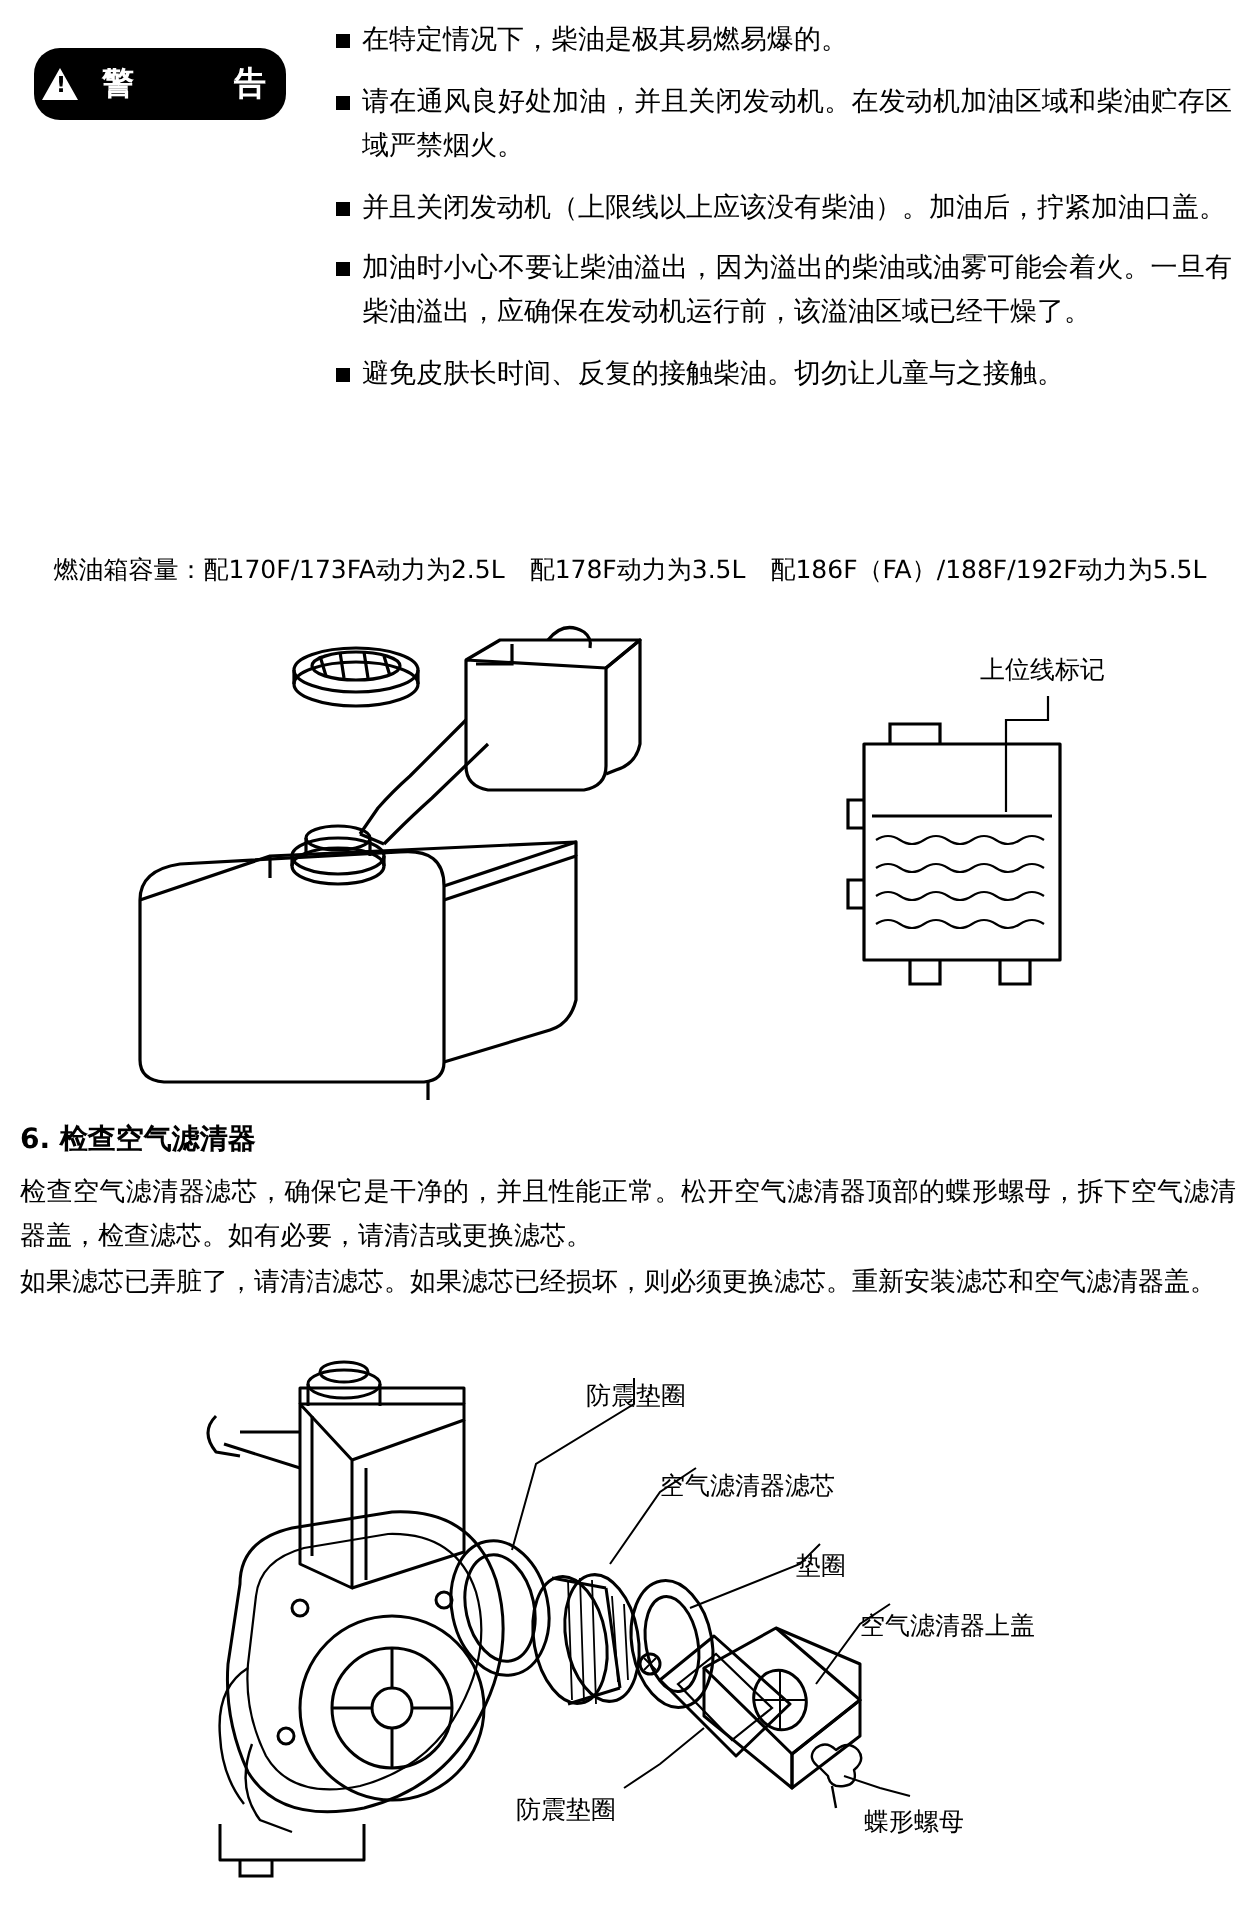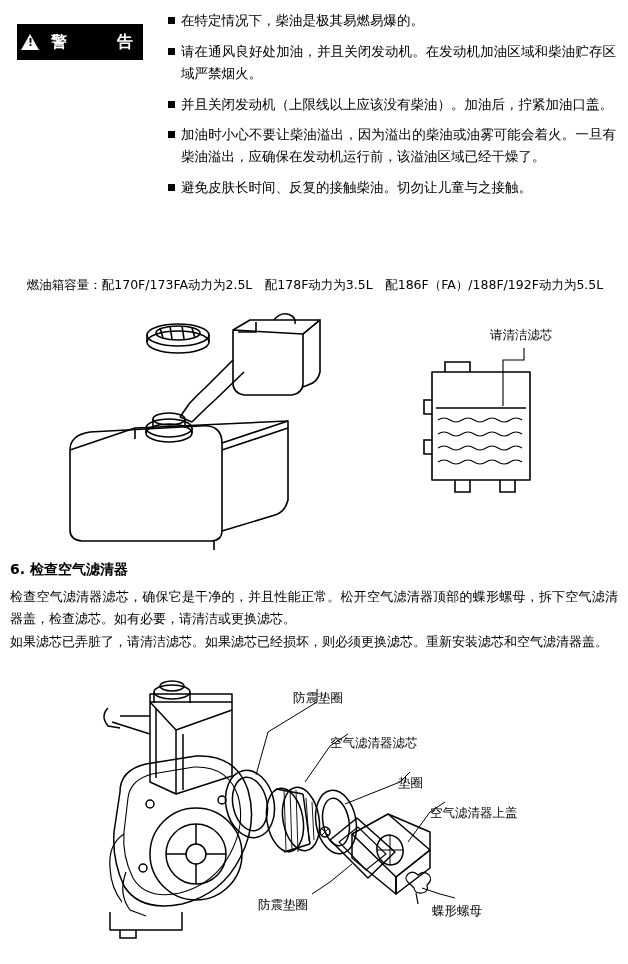--- a/index.html
+++ b/index.html
@@ -27,20 +27,21 @@
     left: 17px;
     top: 24px;
     width: 126px;
     height: 36px;
     background: #000;
     color: #fff;
     display: flex;
     align-items: center;
     justify-content: center;
     gap: 12px;
+    border-radius: 13px;
   }
   .warn-tri {
     width: 0;
     height: 0;
     border-left: 9px solid transparent;
     border-right: 9px solid transparent;
     border-bottom: 16px solid #fff;
     position: relative;
   }
   .warn-tri::after {
@@ -233,21 +234,21 @@
       <path d="M436 108 L526 108" stroke-width="1.4"></path>
 
       <path d="M438 120 q6 -4 12 0 t12 0 t12 0 t12 0 t12 0 t12 0 t12 0" stroke-width="1.1"></path>
       <path d="M438 134 q6 -4 12 0 t12 0 t12 0 t12 0 t12 0 t12 0 t12 0" stroke-width="1.1"></path>
       <path d="M438 148 q6 -4 12 0 t12 0 t12 0 t12 0 t12 0 t12 0 t12 0" stroke-width="1.1"></path>
       <path d="M438 162 q6 -4 12 0 t12 0 t12 0 t12 0 t12 0 t12 0 t12 0" stroke-width="1.1"></path>
 
       <path d="M524 48 L524 60 L503 60 L503 106" stroke-width="1.1"></path>
     </svg>
   </div>
-  <div class="label-upper">请清洁滤芯</div>
+  <div class="label-upper">上位线标记</div>
 
   <div class="sec6-title">6.  检查空气滤清器</div>
   <div class="sec6-body" style="white-space: pre-line;">检查空气滤清器滤芯，确保它是干净的，并且性能正常。松开空气滤清器顶部的蝶形螺母，拆下空气滤清器盖，检查滤芯。如有必要，请清洁或更换滤芯。
 如果滤芯已弄脏了，请清洁滤芯。如果滤芯已经损坏，则必须更换滤芯。重新安装滤芯和空气滤清器盖。</div>
 
   <div class="fig2">
     <svg width="628" height="290" viewBox="0 0 628 290" fill="none" stroke="#000" stroke-width="1.5">
 
       <path d="M150 30 L150 22 L232 22 L232 30" stroke-linejoin="round"></path>
       <path d="M150 30 L150 110 L176 122 L176 58 Z" stroke-linejoin="round"></path>

